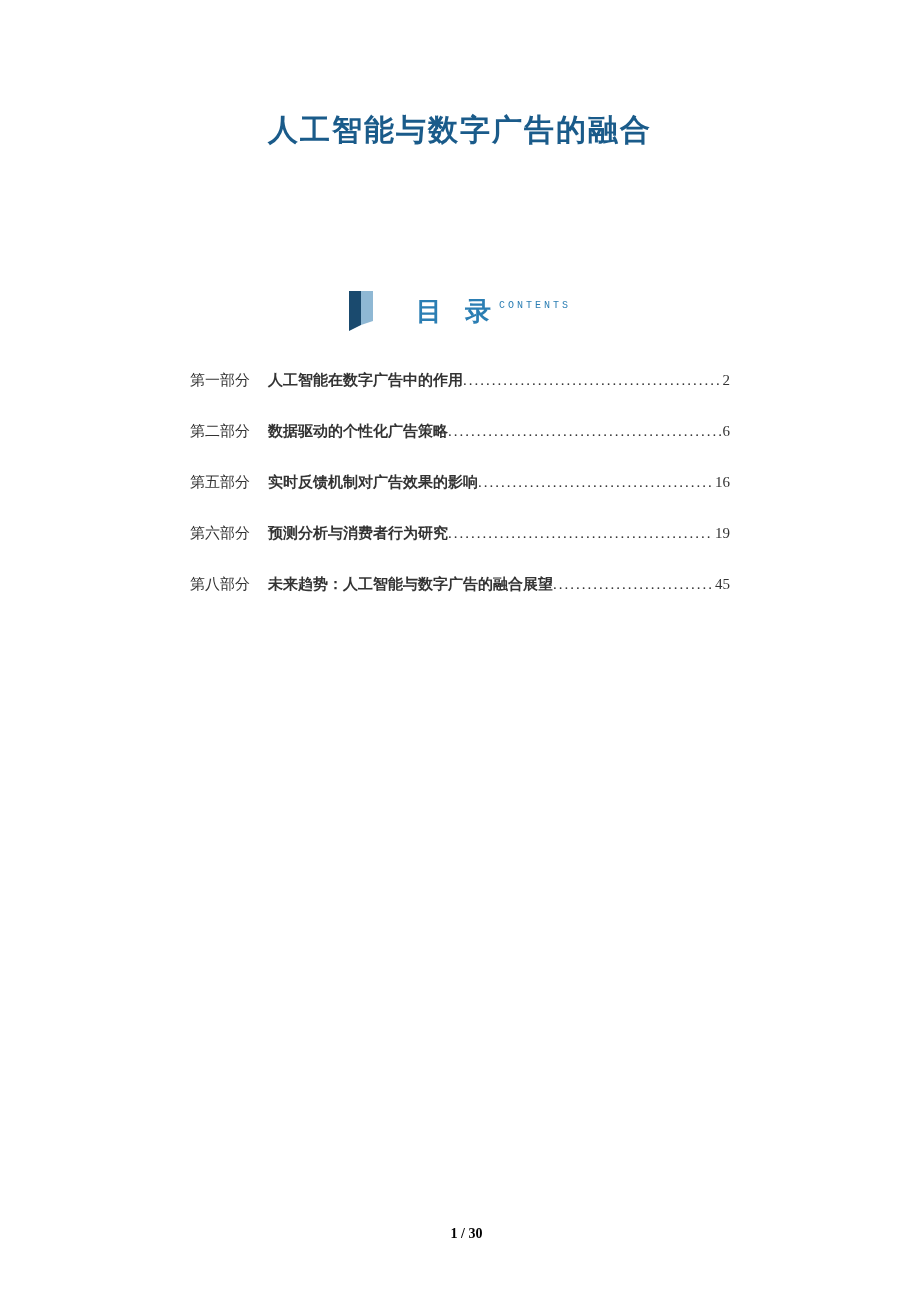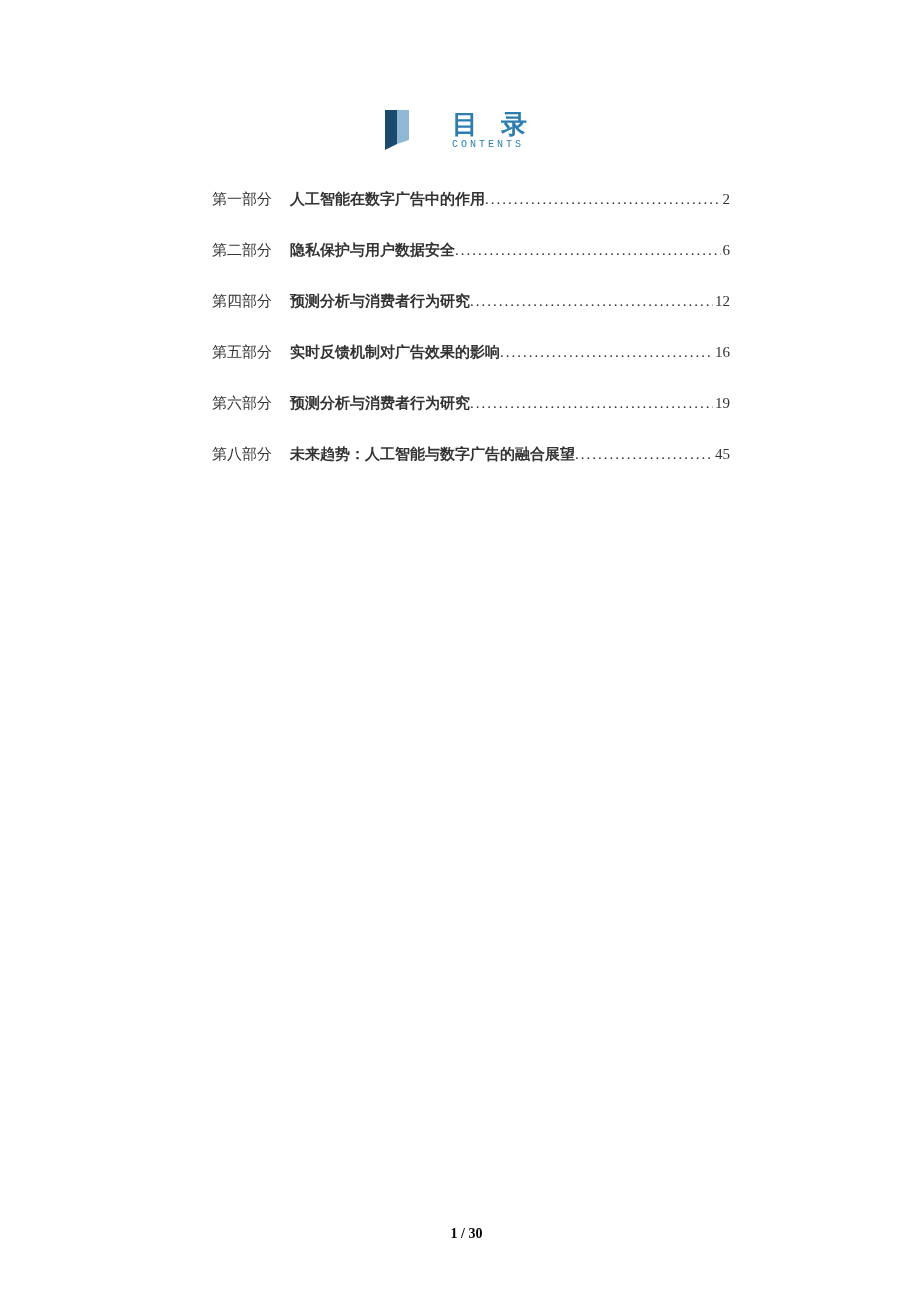--- a/index.html
+++ b/index.html
@@ -34,21 +34,21 @@
       gap: 10px;
       margin-bottom: 40px;
     }
     .toc-header-icon {
       width: 24px;
       height: 40px;
       position: relative;
     }
     .toc-header-text {
       display: flex;
-      flex-direction: column;
+      flex-direction: row;
       align-items: flex-start;
       margin-left: 33px;
     }
     .toc-header-main {
       font-size: 26px;
       font-weight: bold;
       color: #2b7eb3;
       letter-spacing: 8px;
       font-family: "SimHei", "黑体", sans-serif;
       line-height: 1;
@@ -64,21 +64,20 @@
       padding: 0 70px;
     }
     .toc-entry {
       display: flex;
       align-items: baseline;
       font-size: 15px;
       color: #333333;
       margin-bottom: 32px;
       white-space: nowrap;
       font-family: "SimSun", "宋体", serif;
-      margin-left: 22px;
     }
     .toc-part {
       flex: 0 0 auto;
     }
     .toc-gap {
       display: inline-block;
       width: 18px;
       flex: 0 0 auto;
     }
     .toc-chapter {
@@ -112,20 +111,21 @@
       font-family: "Times New Roman", serif;
       font-weight: bold;
       color: #000000;
     }
   </style>
 </head>
 <body>
 
 <div class="page">
 
+  <h1 class="title">人工智能与数字广告的融合</h1>
 
   <div class="toc-header">
     <div class="toc-header-icon">
       <svg width="24" height="40" viewBox="0 0 24 40">
         <polygon points="0,0 12,0 12,34 0,40" fill="#1a4a6e"></polygon>
         <polygon points="12,0 24,0 24,30 12,34" fill="#8fb8d4"></polygon>
       </svg>
     </div>
     <div class="toc-header-text">
       <div class="toc-header-main">目 录</div>
@@ -137,30 +137,23 @@
     <div class="toc-entry">
       <span class="toc-part">第一部分</span>
       <span class="toc-gap"></span>
       <span class="toc-chapter">人工智能在数字广告中的作用</span>
       <span class="toc-leader"></span>
       <span class="toc-page">2</span>
     </div>
     <div class="toc-entry">
       <span class="toc-part">第二部分</span>
       <span class="toc-gap"></span>
-      <span class="toc-chapter">隐私保护与用户数据安全</span>
+      <span class="toc-chapter">数据驱动的个性化广告策略</span>
       <span class="toc-leader"></span>
       <span class="toc-page">6</span>
-    </div>
-    <div class="toc-entry">
-      <span class="toc-part">第四部分</span>
-      <span class="toc-gap"></span>
-      <span class="toc-chapter">预测分析与消费者行为研究</span>
-      <span class="toc-leader"></span>
-      <span class="toc-page">12</span>
     </div>
     <div class="toc-entry">
       <span class="toc-part">第五部分</span>
       <span class="toc-gap"></span>
       <span class="toc-chapter">实时反馈机制对广告效果的影响</span>
       <span class="toc-leader"></span>
       <span class="toc-page">16</span>
     </div>
     <div class="toc-entry">
       <span class="toc-part">第六部分</span>

